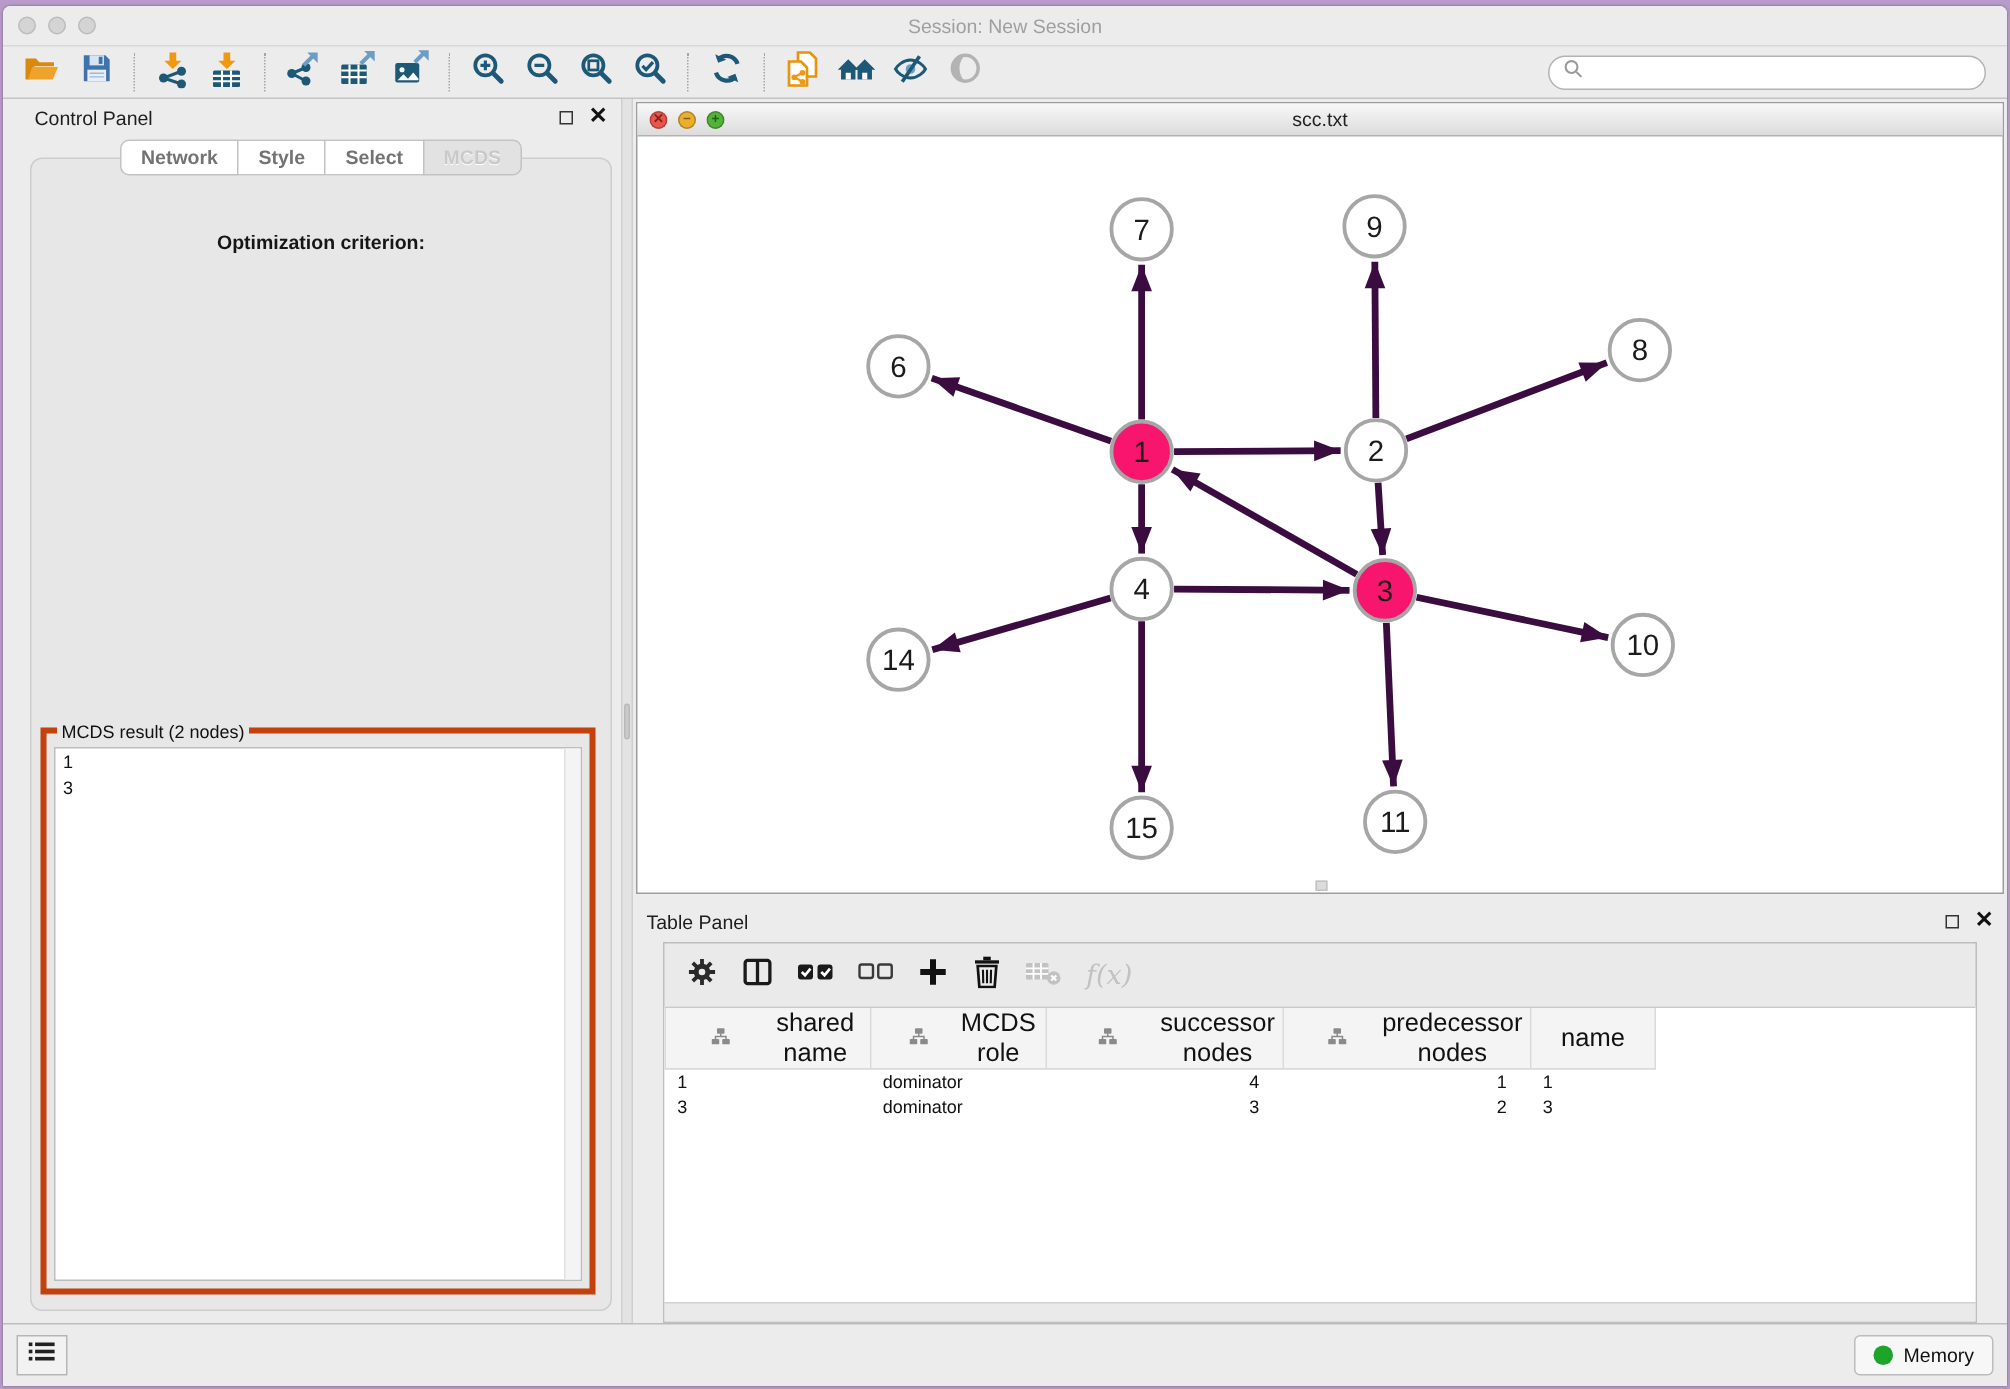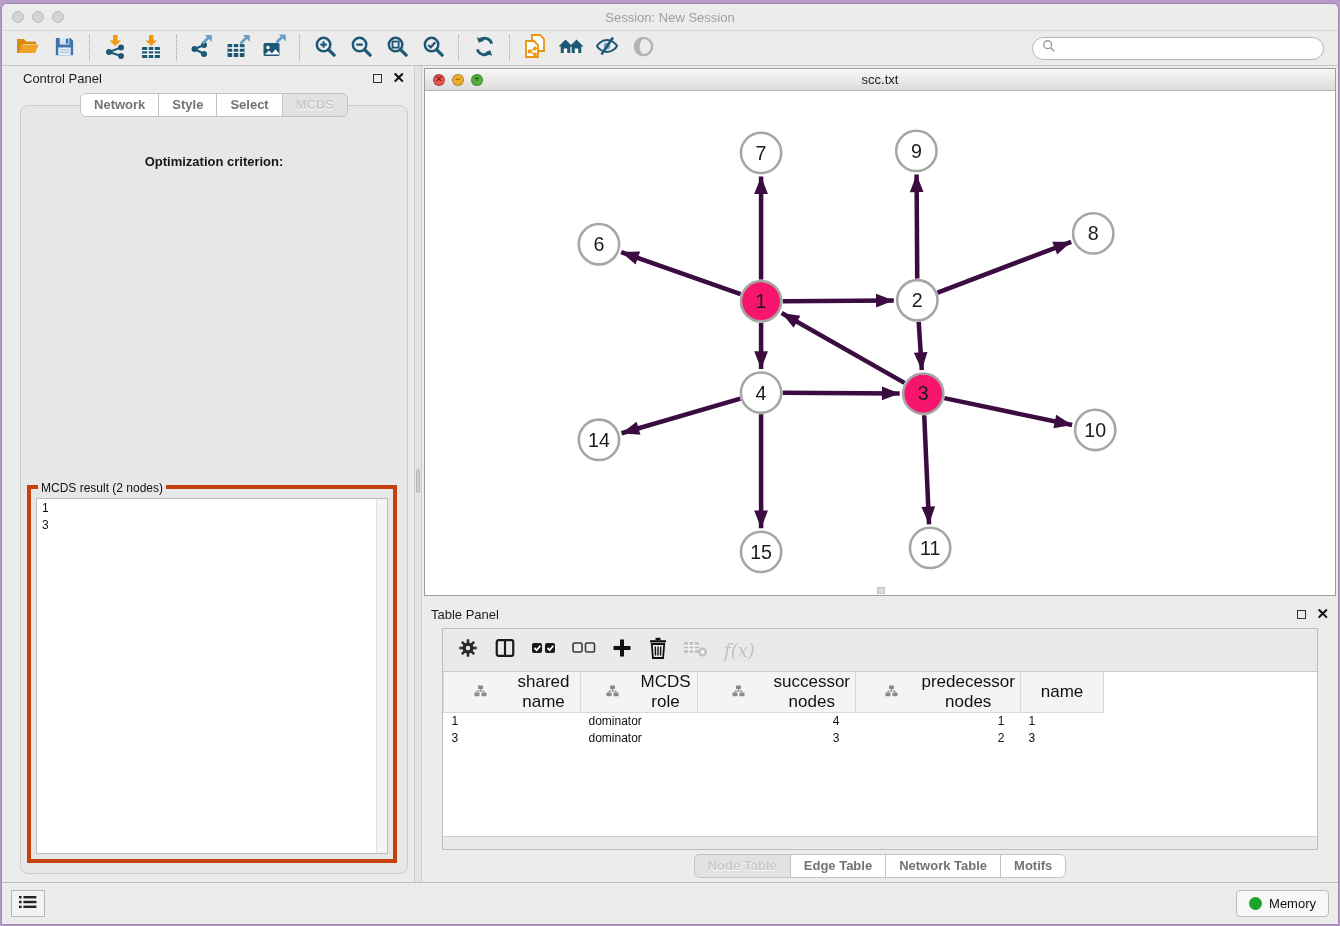--- a/index.html
+++ b/index.html
@@ -527,28 +527,20 @@
                   <td>dominator</td>
                   <td class="num">3</td>
                   <td class="num">2</td>
                   <td>3</td>
                 </tr>
               </tbody>
             </table>
           </div>
           <div class="tp-bottomstrip"></div>
         </div>
-        <div class="tp-tabs">
-          <div class="seg">
-            <span class="tab selected">Node Table</span>
-            <span class="tab">Edge Table</span>
-            <span class="tab">Network Table</span>
-            <span class="tab">Motifs</span>
-          </div>
-        </div>
       </div>
     </div>
   </div>
 
   <div class="statusbar">
     <span class="list-btn">
         <span><svg width="18" height="14" viewBox="0 0 18 14">
             <g fill="#222">
               <rect x="0" y="1" width="2.6" height="2.4"></rect>
               <rect x="4.4" y="1" width="13" height="2.4"></rect>

